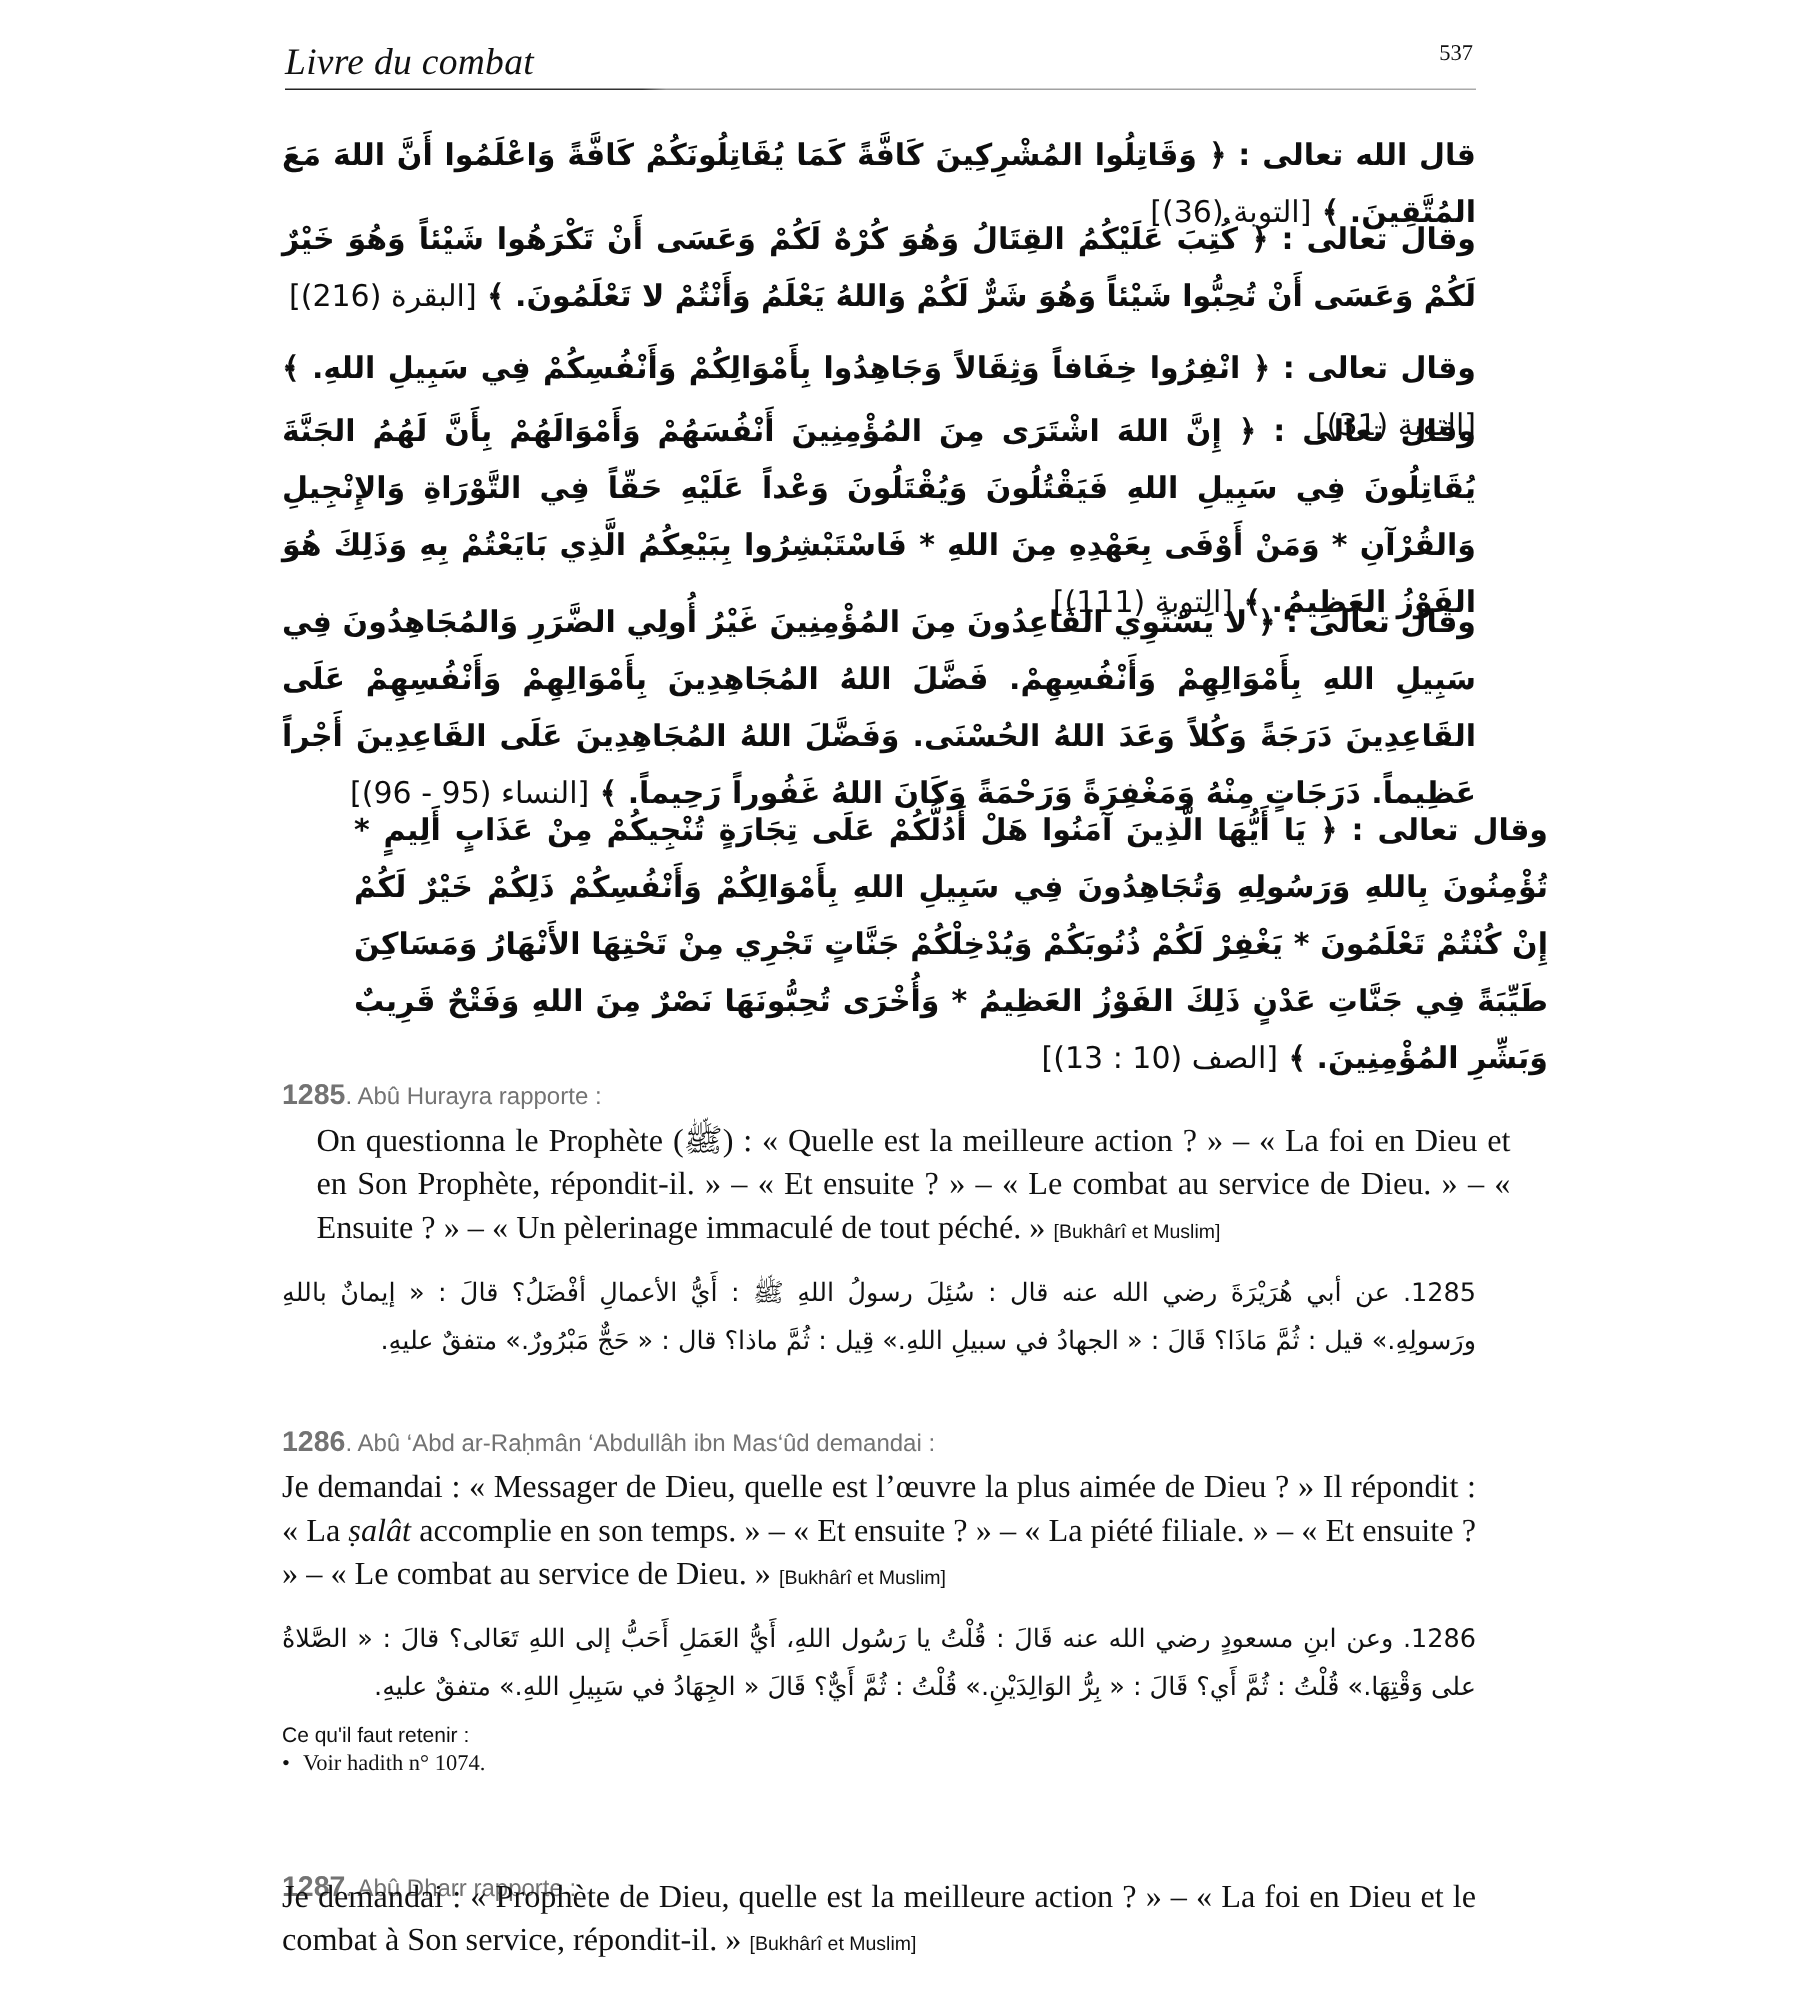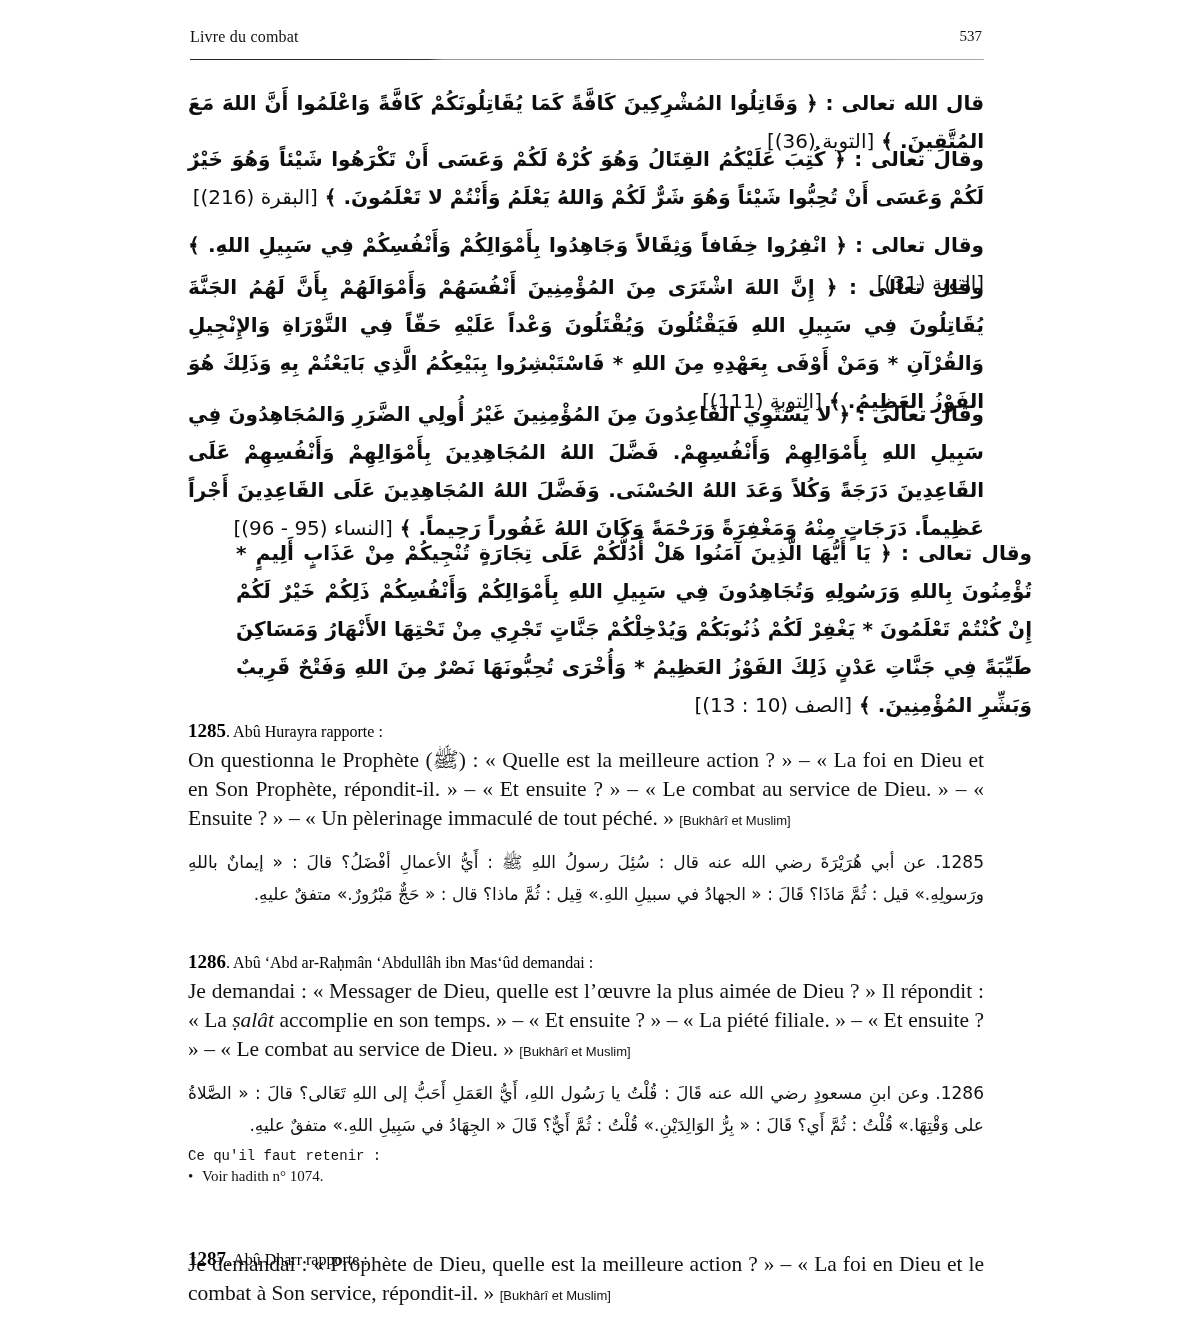--- a/index.html
+++ b/index.html
@@ -6,21 +6,21 @@
     body {
       width: 1200px; height: 1330px; position: relative; overflow: hidden;
       color: #111111;
       font-family: "Liberation Serif", "DejaVu Serif", serif;
     }
     .header {
       position: absolute; left: 188px; top: 26px; width: 796px; height: 30px;
     }
     .header .title {
       position: absolute; left: 2px; top: 2px;
-      font-size: 16px; letter-spacing: 0.2px;
+      font-style: italic; font-size: 25px; letter-spacing: 0.2px;
     }
     .header .pageno {
       position: absolute; right: 2px; top: 2px; font-size: 15px;
     }
     .header-rule {
       position: absolute; left: 190px; top: 59px; width: 794px; height: 1px;
       background: linear-gradient(to right, #222 0%, #333 30%, #999 32%, #aaa 100%);
     }
     .ar {
       position: absolute; left: 188px; width: 796px;
@@ -30,47 +30,47 @@
     }
     .ar .ref { font-weight: normal; }
     .verse1 { top: 84px; }
     .verse2 { top: 140px; }
     .verse3 { top: 226px; }
     .verse4 { top: 268px; }
     .verse5 { top: 395px; }
     .verse6 { top: 534px; margin-left: 48px; }
     .hadith-head {
       position: absolute; left: 188px;
-      font-family: Liberation Serif, serif; font-size: 16px;
-      color: #000000;
+      font-family: Liberation Sans, sans-serif; font-size: 16px;
+      color: #737373;
     }
     .hadith-head .num { font-weight: bold; font-size: 19px; }
     .fr {
       position: absolute; left: 188px; width: 796px;
       font-size: 21.5px; line-height: 29px; text-align: justify;
       color: #111;
     }
     .fr .src {
       font-family: "Liberation Sans", "DejaVu Sans", sans-serif; font-size: 13px;
     }
     .ar-h {
       position: absolute; left: 188px; width: 796px;
       direction: rtl; text-align: justify; text-align-last: right;
       font-family: "DejaVu Sans", sans-serif; font-size: 17px; line-height: 32px;
       color: #111;
     }
     .h1285-head { top: 720px; }
-    .h1285-fr { top: 746px; }
+    .h1285-fr { top: 746px; margin-left: 23px; }
     .h1285-ar { top: 846px; }
     .h1286-head { top: 951px; }
     .h1286-fr { top: 977px; }
     .h1286-ar { top: 1077px; }
     .retain-label {
       position: absolute; left: 188px; top: 1148px;
-      font-family: Liberation Mono, monospace; font-size: 14px;
+      font-family: Liberation Sans, sans-serif; font-size: 14px;
     }
     .retain-item {
       position: absolute; left: 188px; top: 1168px; font-size: 15px;
     }
     .retain-item .bullet { display: inline-block; width: 14px; }
     .h1287-head { top: 1224px; margin-top: 24px; }
     .h1287-fr { top: 1250px; }
   </style>
 </head>
 <body>

